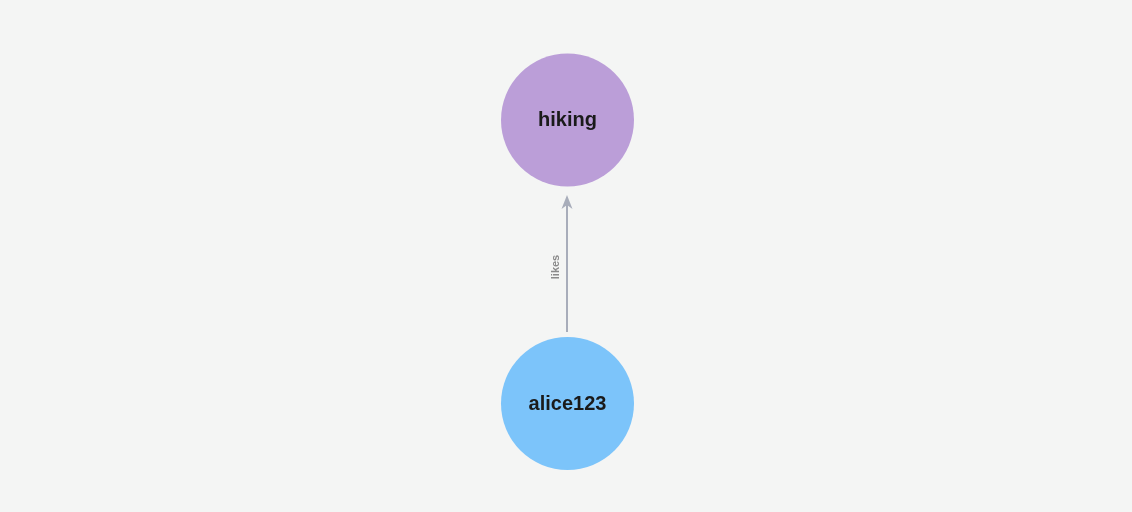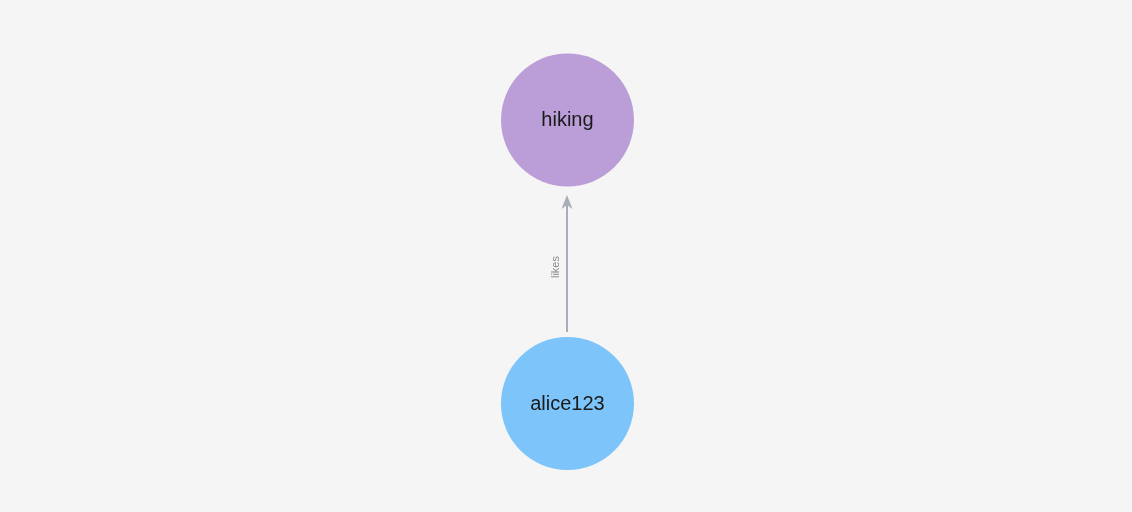--- a/index.html
+++ b/index.html
@@ -48,21 +48,21 @@
     font-family: "Liberation Sans", sans-serif;
     font-size: 11px;
     fill: #8a8a8a;
     text-anchor: middle;
     dominant-baseline: middle;
   }
 </style>
 </head>
 <body>
 
-<div id="graph-canvas" style="background: rgb(244, 245, 244);">
+<div id="graph-canvas" style="background: rgb(244, 245, 244); font-weight: bold;">
 
   <svg id="graph-svg" viewBox="0 0 1132 512">
 
     <g>
       <line class="edge-line" x1="567" y1="332" x2="567" y2="204.5" stroke="#a8adba"></line>
       <polygon class="edge-arrowhead" points="567,195 561.5,209 567,205 572.5,209" fill="#a8adba"></polygon>
       <text class="edge-label" x="556" y="267" transform="rotate(-90 556 267)" fill="#8a8a8a" font-size="11">likes</text>
     </g>
 
     <g>

